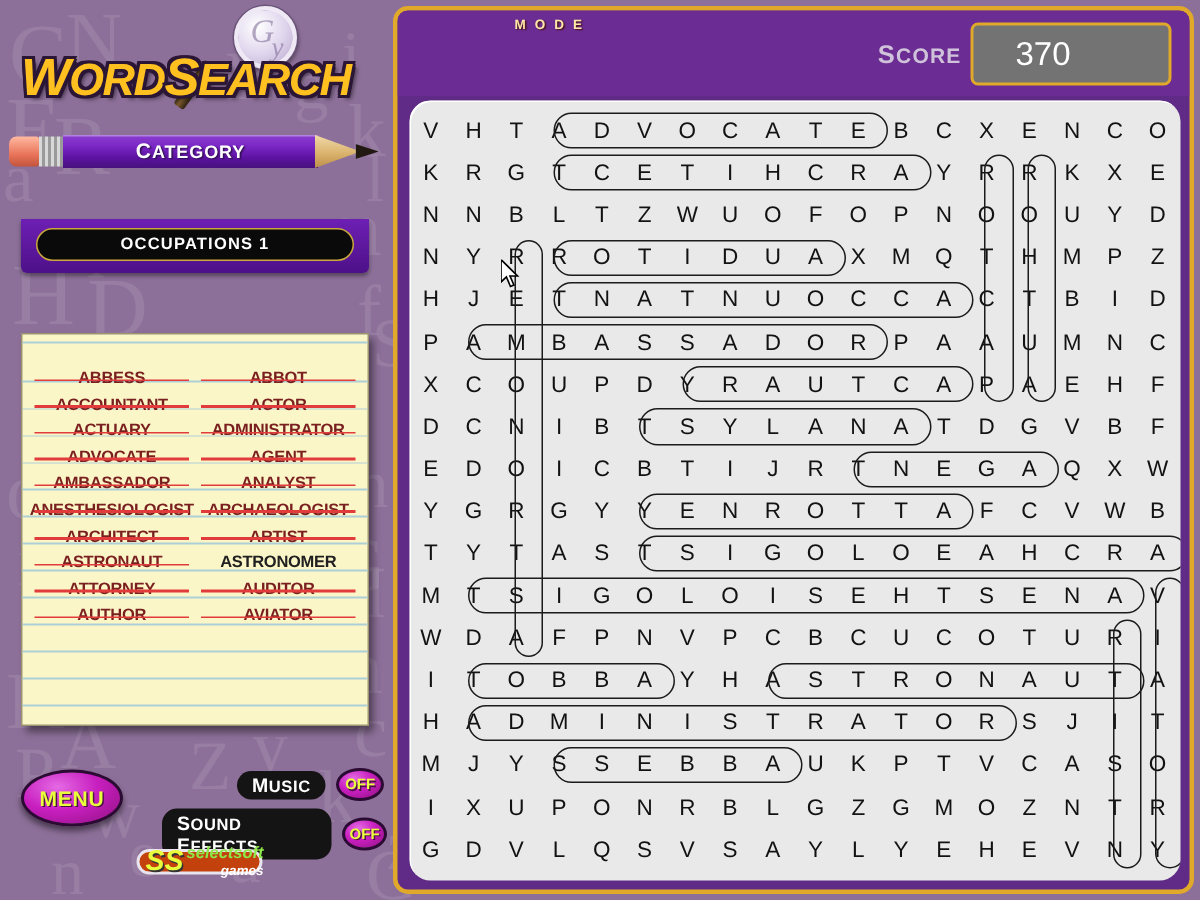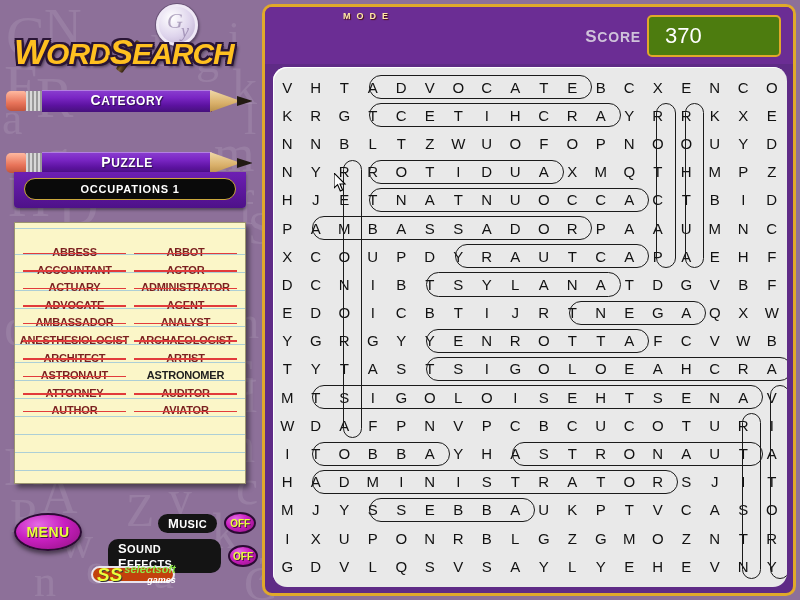--- a/index.html
+++ b/index.html
@@ -266,24 +266,24 @@
   }
   #score-label {
     position: absolute; right: 152px; top: 20px;
     font-size: 14px; font-weight: bold; color: #cfc2da;
     letter-spacing: .8px;
   }
   #score-label .c1 { font-size: 17px; }
   #score-box {
     position: absolute; right: 12px; top: 8px;
     width: 134px; height: 42px;
-    background: #4d7c0f;
+    background: #737373;
     border: 2px solid #e0a92a;
     border-radius: 5px;
-    display: flex; align-items: center; padding-left: 16px;
+    display: flex; align-items: center; padding-left: 28px;
   }
   #score-value { font-size: 22px; color: #ffffff; font-weight: normal; }
 
   #grid-panel {
     position: absolute; left: 8px; top: 60px;
     width: 514px; height: 520px;
     background: #e9e9e9;
     border-radius: 14px;
     box-shadow: inset 1px 1px 0 #ffffff;
     overflow: hidden;
@@ -388,28 +388,20 @@
       <div class="eraser"></div>
       <div class="ferrule"></div>
       <div class="body"></div>
       <div class="wood"></div>
       <div class="tip"></div>
       <div class="plabel"><span class="c1">C</span>ATEGORY</div>
     </div>
   </div>
 
   <div class="pencil-block" style="top:150px;">
-    <div class="pencil">
-      <div class="eraser"></div>
-      <div class="ferrule"></div>
-      <div class="body"></div>
-      <div class="wood"></div>
-      <div class="tip"></div>
-      <div class="plabel"><span class="c1">P</span>UZZLE</div>
-    </div>
     <div class="panel-base">
       <div class="value-box">OCCUPATIONS 1</div>
     </div>
   </div>
 
   <div id="notepad">
     <div id="notepad-lines"></div>
     <div id="spiral"></div>
     <div id="word-list">
         <div class="word found">ABBESS</div>

